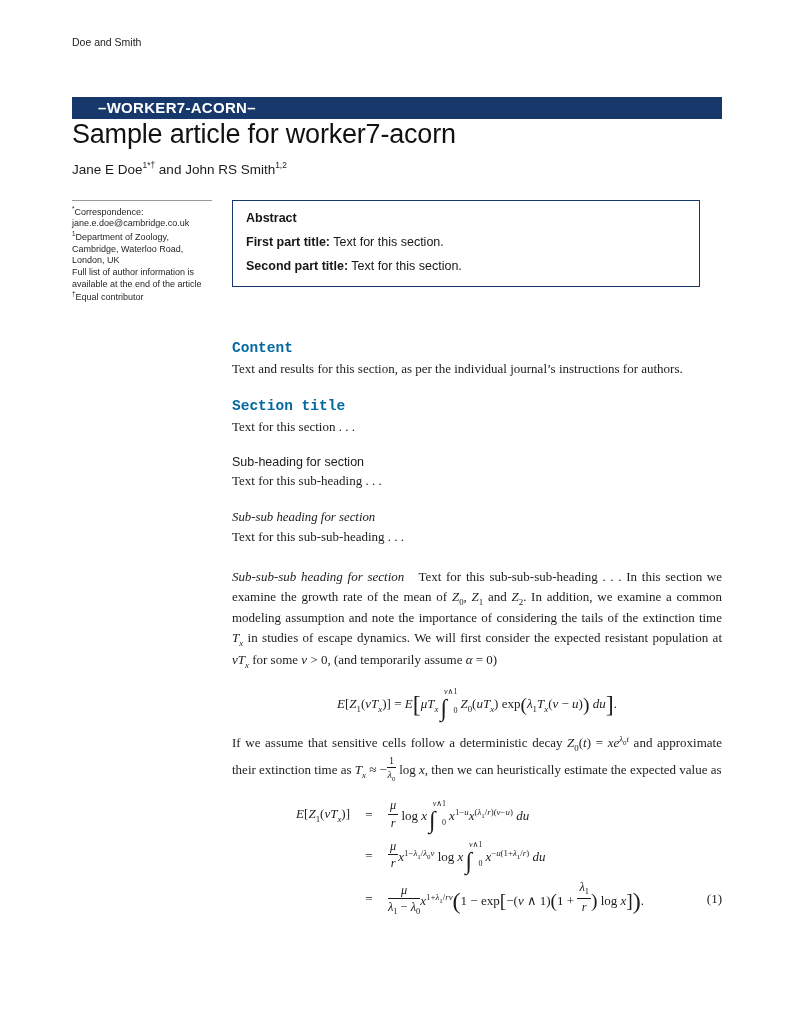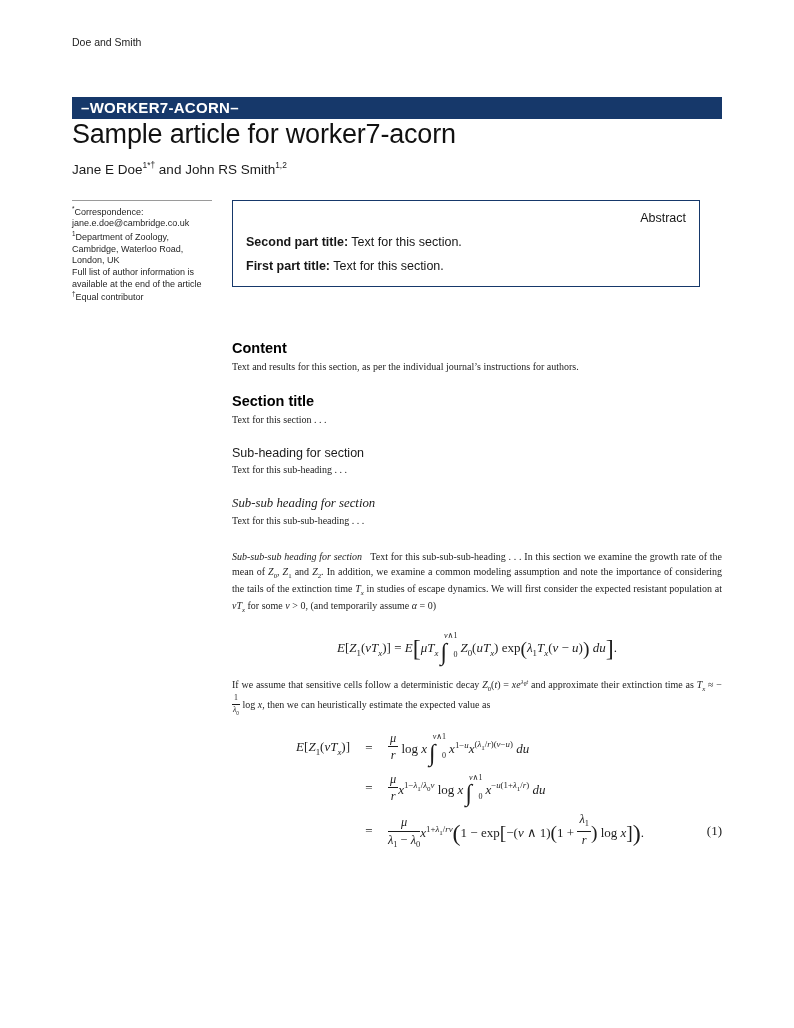--- a/index.html
+++ b/index.html
@@ -7,49 +7,49 @@
   html,body{background:#ffffff;}
   body{width:794px;height:1028px;overflow:hidden;position:relative;color:var(--text-color,#1c1c1c);}
   .sans{font-family:"Liberation Sans","DejaVu Sans",sans-serif;}
 
   .page{width:794px;height:1020px;padding:36px 72px 0 72px;}
 
   .running-head{font-family:"Liberation Sans","DejaVu Sans",sans-serif;font-size:10.5px;color:#222;}
 
   .banner{margin-top:49px;height:22px;line-height:22px;background:var(--banner-color,#16386a);
           color:#fff;font-family:"Liberation Sans","DejaVu Sans",sans-serif;font-weight:bold;
-          font-size:15px;letter-spacing:.3px;padding-left:9px;}
+          font-size:15px;letter-spacing:.3px;padding-left:26px;}
 
   .title{font-family:"Liberation Sans","DejaVu Sans",sans-serif;font-weight:500;
          font-size:27px;color:#111;letter-spacing:-.2px;}
 
   .authors{margin-top:10px;font-family:"Liberation Sans","DejaVu Sans",sans-serif;font-size:13.5px;color:#1b1b1b;}
   .authors sup{font-size:62%;}
 
   .cols{margin-top:23px;display:flex;align-items:flex-start;}
   .side{width:140px;border-top:1px solid var(--rule-color,#9a9a9a);padding-top:4px;
         font-family:"Liberation Sans","DejaVu Sans",sans-serif;font-size:9px;line-height:1.3;color:#1f1f1f;}
   .side span{display:block;}
   .side sup{font-size:70%;}
 
   .abs-box{margin-left:20px;width:468px;border:1.6px solid var(--banner-color,#16386a);
            padding:10px 13px 13px 13px;font-family:"Liberation Sans","DejaVu Sans",sans-serif;
            font-size:12.5px;color:#161616;}
-  .abs-box h3{font-size:12.5px;font-weight:400;margin-bottom:2px;text-align:right;}
+  .abs-box h3{font-size:12.5px;font-weight:700;margin-bottom:2px;}
   .abs-item{margin-top:10px;}
   .abs-item b{font-weight:700;}
 
   .content{margin-left:160px;width:490px;margin-top:36px;}
-  .h-main{font-family:Liberation Sans, sans-serif;font-size:14.5px;font-weight:700;
-          color:#000000;margin-bottom:3px;}
+  .h-main{font-family:Liberation Mono, monospace;font-size:14.5px;font-weight:700;
+          color:#0369a1;margin-bottom:3px;}
   .h-sub{font-family:"Liberation Sans","DejaVu Sans",sans-serif;font-size:12.5px;font-weight:400;
          color:#1b1b1b;margin-top:19px;margin-bottom:2px;}
   .h-subsub{font-family:"Liberation Serif","DejaVu Serif",serif;font-style:italic;font-size:12.8px;
             color:#1b1b1b;margin-top:19px;margin-bottom:2px;}
-  .body-text{font-family:"Liberation Serif","DejaVu Serif",serif;font-size:10px;line-height:1.5;
+  .body-text{font-family:"Liberation Serif","DejaVu Serif",serif;font-size:13px;line-height:1.5;
              text-align:justify;color:#1c1c1c;}
   .sect-gap{margin-top:19px;}
   .par-gap{margin-top:21px;}
 
   
   .math, .body-text sup, .body-text sub{font-family:"Liberation Serif","DejaVu Serif",serif;}
   sup{font-size:68%;} sub{font-size:68%;}
   sup sub, sup sup, sub sub{font-size:80%;}
   .eq-display{margin:16px 0 13px 0;text-align:center;font-size:13px;
               font-family:"Liberation Serif","DejaVu Serif",serif;color:#1c1c1c;}
@@ -93,25 +93,25 @@
       <span>Cambridge, Waterloo Road,</span>
       <span>London, UK</span>
       <span>Full list of author information is</span>
       <span>available at the end of the article</span>
       <span><sup>†</sup>Equal contributor</span>
     </div>
 
     <div class="abs-box">
       <h3>Abstract</h3>
       <div class="abs-item">
-        <b>Second part title:</b>
+        <b>First part title:</b>
         <span>Text for this section.</span>
       </div>
       <div class="abs-item">
-        <b>First part title:</b>
+        <b>Second part title:</b>
         <span>Text for this section.</span>
       </div>
     </div>
   </div>
 
   <div class="content">
 
     <div class="h-main">Content</div>
     <p class="body-text">Text and results for this section, as per the individual journal’s instructions for authors.</p>
 

